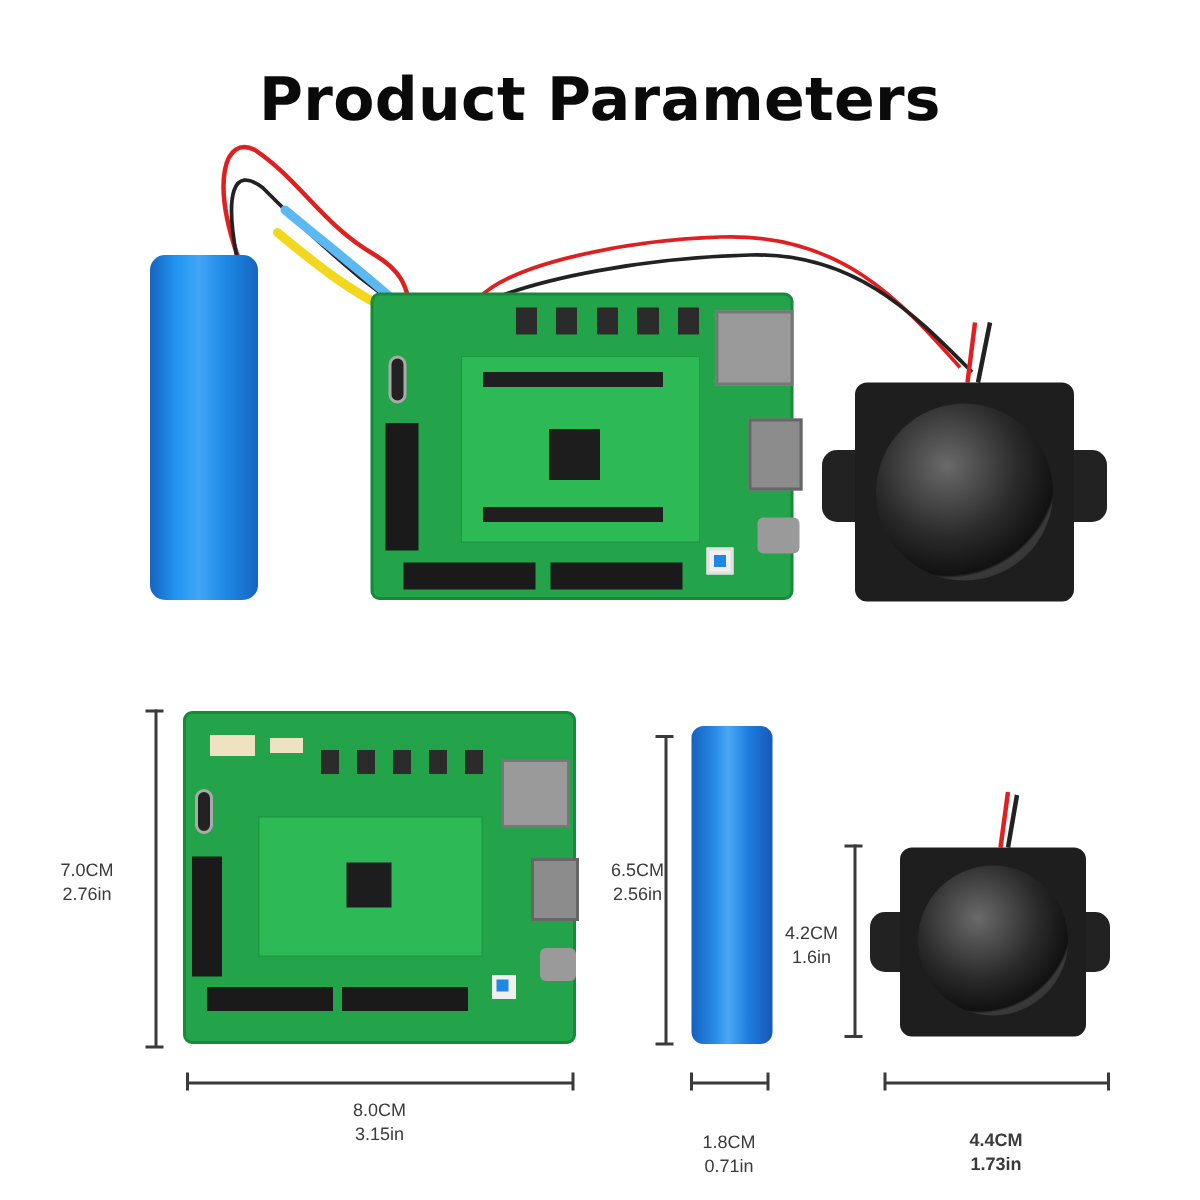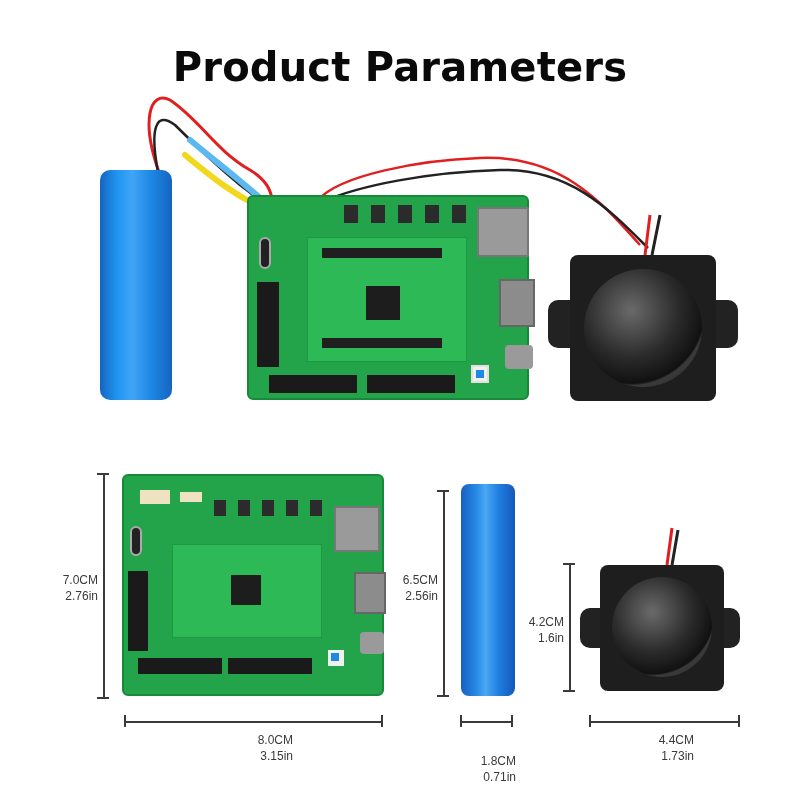--- a/index.html
+++ b/index.html
@@ -4,21 +4,21 @@
 <style>
   * { box-sizing: border-box; margin: 0; padding: 0; }
   html, body { width: 800px; height: 800px; background: #ffffff; overflow: hidden; }
   body { position: relative; font-family: "Liberation Sans", sans-serif; color: #333; }
   .abs { position: absolute; }
   .title {
     position: absolute; left: 0; top: 44px; width: 800px; text-align: center;
     font-family: "DejaVu Sans", sans-serif; font-weight: bold; font-size: 40px; color: #0a0a0a;
     letter-spacing: 0.2px;
   }
-  .dim-label { position: absolute; font-size: 12px; line-height: 16px; color: #3a3a3a; text-align: right; }
+  .dim-label { position: absolute; font-size: 12px; line-height: 16px; color: #3a3a3a; text-align: center; }
   .vline { position: absolute; width: 1.5px; background: #3a3a3a; }
   .hline { position: absolute; height: 1.5px; background: #3a3a3a; }
   .tick-h { position: absolute; height: 1.5px; width: 12px; background: #3a3a3a; }
   .tick-v { position: absolute; width: 1.5px; height: 12px; background: #3a3a3a; }
   svg { position: absolute; overflow: visible; }
 </style>
 </head>
 <body>
 
 <div class="title">Product Parameters</div>
@@ -95,21 +95,21 @@
 <div class="dim-label" style="left:213px;top:732px;width:80px;">
   <div>8.0CM</div>
   <div>3.15in</div>
 </div>
 
 <div class="abs" style="left:461px;top:484px;width:54px;height:212px;border-radius:8px;background:linear-gradient(90deg,#1560c0 0%,#2a8ce8 30%,#4aa8f2 45%,#1e7ee0 70%,#1558b8 100%);"></div>
 
 <div class="vline" style="left:443px;top:490px;height:206px;"></div>
 <div class="tick-h" style="left:437px;top:490px;"></div>
 <div class="tick-h" style="left:437px;top:695px;"></div>
-<div class="dim-label" style="left:388px;top:572px;width:50px;">
+<div class="dim-label" style="left:400px;top:572px;width:50px;">
   <div>6.5CM</div>
   <div>2.56in</div>
 </div>
 
 <div class="hline" style="left:461px;top:721px;width:51px;"></div>
 <div class="tick-v" style="left:460px;top:715px;"></div>
 <div class="tick-v" style="left:511px;top:715px;"></div>
 <div class="dim-label" style="left:456px;top:732px;width:60px;margin-top:21px;">
   <div>1.8CM</div>
   <div>0.71in</div>
@@ -128,16 +128,16 @@
 <div class="tick-h" style="left:563px;top:563px;"></div>
 <div class="tick-h" style="left:563px;top:690px;"></div>
 <div class="dim-label" style="left:518px;top:614px;width:46px;">
   <div>4.2CM</div>
   <div>1.6in</div>
 </div>
 
 <div class="hline" style="left:590px;top:721px;width:149px;"></div>
 <div class="tick-v" style="left:589px;top:715px;"></div>
 <div class="tick-v" style="left:738px;top:715px;"></div>
-<div class="dim-label" style="left:634px;top:732px;width:60px;">
+<div class="dim-label" style="left:634px;top:752px;width:60px;font-weight:bold;">
   <div>4.4CM</div>
   <div>1.73in</div>
 </div>
 
 </body></html>

